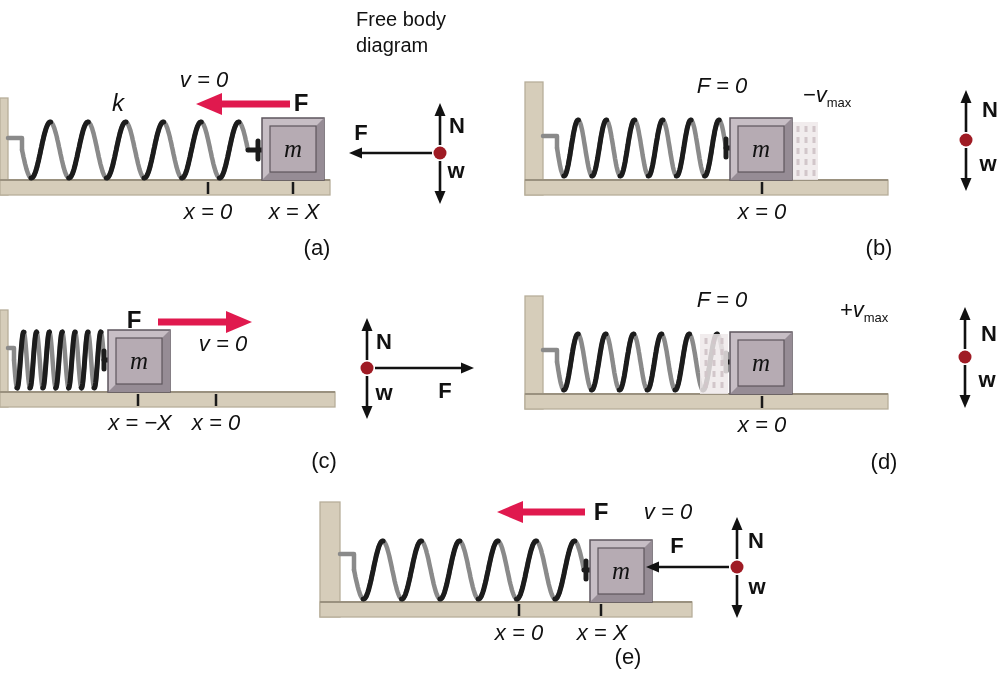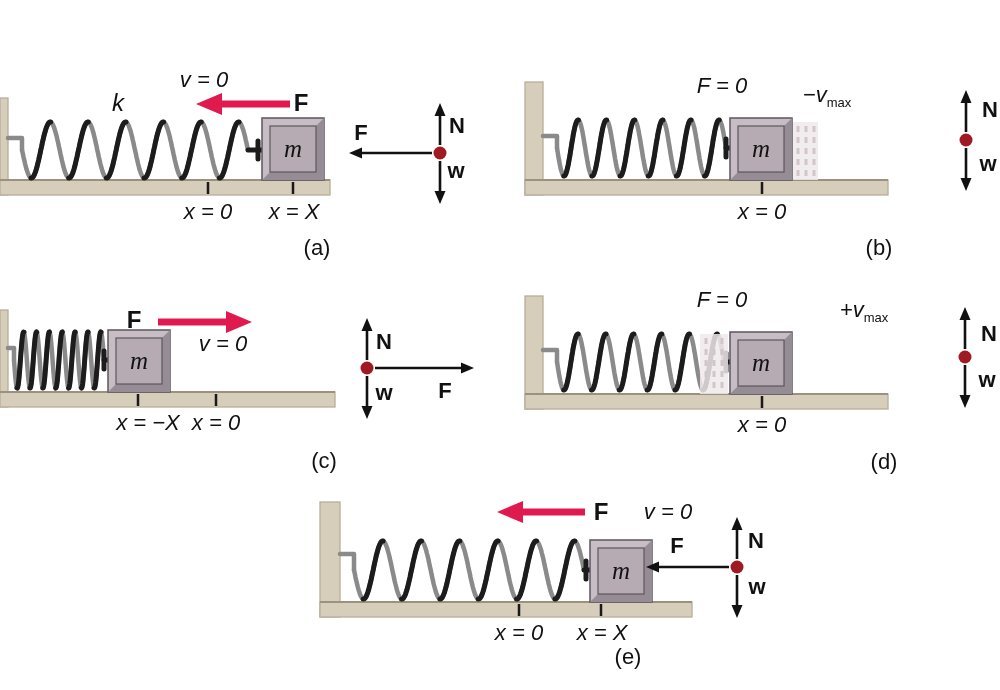--- a/index.html
+++ b/index.html
@@ -149,20 +149,21 @@
       <polygon points="497,512 523,501 523,523" fill="#e0194e"></polygon>
       <line x1="737" y1="559" x2="737" y2="530" stroke="#111" stroke-width="2.6"></line>
       <polygon points="737,517 742.5,530 731.5,530" fill="#111"></polygon>
       <line x1="737" y1="575" x2="737" y2="605" stroke="#111" stroke-width="2.6"></line>
       <polygon points="737,618 731.5,605 742.5,605" fill="#111"></polygon>
       <line x1="729" y1="567" x2="659" y2="567" stroke="#111" stroke-width="2.6"></line>
       <polygon points="646,567 659,561.5 659,572.5" fill="#111"></polygon>
       <circle cx="737" cy="567" r="6.5" fill="#9f1b24"></circle>
     </svg>
 
+  <div class="lbl header" style="left:356px;top:6px;width:114px">Free body diagram</div>
 
   <div class="lbl it c" style="left:118px;top:90px;font-size:24px">k</div>
   <div class="lbl it c" style="left:204px;top:68px">v = 0</div>
   <div class="lbl b f24 c" style="left:301px;top:90px">F</div>
   <div class="lbl serif c" style="left:293px;top:135px">m</div>
   <div class="lbl it c" style="left:208px;top:200px">x = 0</div>
   <div class="lbl it c" style="left:294px;top:200px">x = X</div>
   <div class="lbl c" style="left:317px;top:236px">(a)</div>
   <div class="lbl b c" style="left:361px;top:121px">F</div>
   <div class="lbl b c" style="left:457px;top:114px">N</div>
@@ -172,21 +173,21 @@
   <div class="lbl c" style="left:827px;top:83px"><span class="it">−v</span><sub>max</sub></div>
   <div class="lbl serif c" style="left:761px;top:135px">m</div>
   <div class="lbl it c" style="left:762px;top:200px">x = 0</div>
   <div class="lbl c" style="left:879px;top:236px">(b)</div>
   <div class="lbl b c" style="left:990px;top:98px">N</div>
   <div class="lbl b c" style="left:988px;top:152px">w</div>
 
   <div class="lbl b f24 c" style="left:134px;top:307px">F</div>
   <div class="lbl it c" style="left:223px;top:332px">v = 0</div>
   <div class="lbl serif c" style="left:139px;top:347px">m</div>
-  <div class="lbl it c" style="left:148px;top:411px">x = −X</div>
+  <div class="lbl it c" style="left:140px;top:411px">x = −X</div>
   <div class="lbl it c" style="left:216px;top:411px">x = 0</div>
   <div class="lbl c" style="left:324px;top:449px">(c)</div>
   <div class="lbl b c" style="left:384px;top:330px">N</div>
   <div class="lbl b c" style="left:384px;top:381px">w</div>
   <div class="lbl b c" style="left:445px;top:379px">F</div>
 
   <div class="lbl it c" style="left:722px;top:288px">F = 0</div>
   <div class="lbl c" style="left:864px;top:298px"><span class="it">+v</span><sub>max</sub></div>
   <div class="lbl serif c" style="left:761px;top:349px">m</div>
   <div class="lbl it c" style="left:762px;top:413px">x = 0</div>

